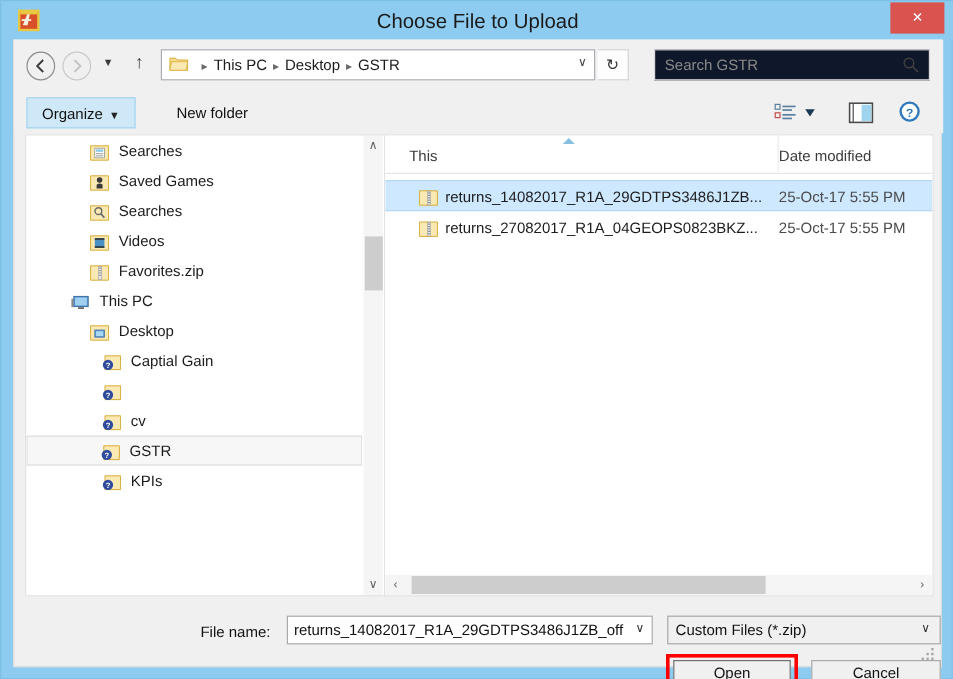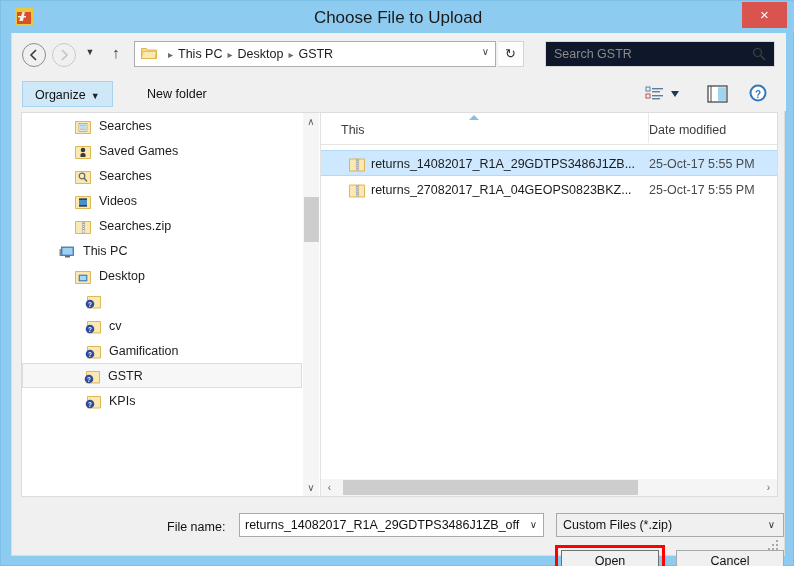--- a/index.html
+++ b/index.html
@@ -718,21 +718,21 @@
           <span class="tree-icon" style="left:52px">
             <svg width="16" height="15" viewBox="0 0 16 15">
               <path d="M0.5 1.5 L15.5 1.5 L15.5 13.5 L0.5 13.5 Z" fill="#fbe9b4" stroke="#d6a930" stroke-width="0.8"></path>
               <rect x="7.2" y="2" width="2.6" height="11" fill="#e8e8e8" stroke="#999" stroke-width="0.5"></rect>
               <rect x="7.6" y="3" width="1.8" height="1" fill="#9a9a9a"></rect>
               <rect x="7.6" y="5" width="1.8" height="1" fill="#9a9a9a"></rect>
               <rect x="7.6" y="7" width="1.8" height="1" fill="#9a9a9a"></rect>
               <rect x="7.6" y="9" width="1.8" height="1" fill="#9a9a9a"></rect>
             </svg>
           </span>
-          <span class="tree-label" style="left:76px">Searches.zip</span>
+          <span class="tree-label" style="left:76px">Favorites.zip</span>
         </div>
 
         <div class="tree-item">
           <span class="tree-icon" style="left:36px">
             <svg width="16" height="15" viewBox="0 0 16 15">
               <rect x="2.5" y="2" width="12" height="8.5" fill="#5b9bd5" stroke="#3a6a99" stroke-width="0.8"></rect>
               <rect x="3.6" y="3" width="9.8" height="6.5" fill="#9fd0f0"></rect>
               <rect x="6" y="11" width="5" height="1.5" fill="#6a6a6a"></rect>
               <rect x="0.5" y="4" width="1.6" height="7" fill="#8a8a8a"></rect>
             </svg>
@@ -744,53 +744,53 @@
           <span class="tree-icon" style="left:52px">
             <svg width="16" height="15" viewBox="0 0 16 15">
               <path d="M0.5 1.5 L15.5 1.5 L15.5 13.5 L0.5 13.5 Z" fill="#fbe9b4" stroke="#d6a930" stroke-width="0.8"></path>
               <rect x="4" y="5" width="8" height="6" fill="#5b9bd5" stroke="#3a6a99" stroke-width="0.6"></rect>
               <rect x="5" y="6" width="6" height="4" fill="#a8d8f5"></rect>
             </svg>
           </span>
           <span class="tree-label" style="left:76px">Desktop</span>
         </div>
 
-
         <div class="tree-item">
           <span class="tree-icon" style="left:62px">
             <svg width="16" height="15" viewBox="0 0 16 15">
               <path d="M2.5 1.5 L15.5 1.5 L15.5 13 L2.5 13 Z" fill="#fbe9b4" stroke="#d6a930" stroke-width="0.8"></path>
               <circle cx="5" cy="9" r="4.3" fill="#2e4b9e"></circle>
               <text x="5" y="11.6" font-family="Liberation Sans, sans-serif" font-size="6.4" font-weight="bold" fill="#ffffff" text-anchor="middle">?</text>
             </svg>
           </span>
+          <span class="tree-label" style="left:86px">Captial Gain</span>
         </div>
 
         <div class="tree-item">
           <span class="tree-icon" style="left:62px">
             <svg width="16" height="15" viewBox="0 0 16 15">
               <path d="M2.5 1.5 L15.5 1.5 L15.5 13 L2.5 13 Z" fill="#fbe9b4" stroke="#d6a930" stroke-width="0.8"></path>
               <circle cx="5" cy="9" r="4.3" fill="#2e4b9e"></circle>
               <text x="5" y="11.6" font-family="Liberation Sans, sans-serif" font-size="6.4" font-weight="bold" fill="#ffffff" text-anchor="middle">?</text>
             </svg>
           </span>
-          <span class="tree-label" style="left:86px">cv</span>
-        </div>
-
+        </div>
 
         <div class="tree-item">
           <span class="tree-icon" style="left:62px">
             <svg width="16" height="15" viewBox="0 0 16 15">
               <path d="M2.5 1.5 L15.5 1.5 L15.5 13 L2.5 13 Z" fill="#fbe9b4" stroke="#d6a930" stroke-width="0.8"></path>
               <circle cx="5" cy="9" r="4.3" fill="#2e4b9e"></circle>
               <text x="5" y="11.6" font-family="Liberation Sans, sans-serif" font-size="6.4" font-weight="bold" fill="#ffffff" text-anchor="middle">?</text>
             </svg>
           </span>
-          <span class="tree-label" style="left:86px">Gamification</span>
-        </div>
+          <span class="tree-label" style="left:86px">cv</span>
+        </div>
+
+
 
         <div class="tree-item selected">
           <span class="tree-icon" style="left:61px">
             <svg width="16" height="15" viewBox="0 0 16 15">
               <path d="M2.5 1.5 L15.5 1.5 L15.5 13 L2.5 13 Z" fill="#fbe9b4" stroke="#d6a930" stroke-width="0.8"></path>
               <circle cx="5" cy="9" r="4.3" fill="#2e4b9e"></circle>
               <text x="5" y="11.6" font-family="Liberation Sans, sans-serif" font-size="6.4" font-weight="bold" fill="#ffffff" text-anchor="middle">?</text>
             </svg>
           </span>
           <span class="tree-label" style="left:85px">GSTR</span>

